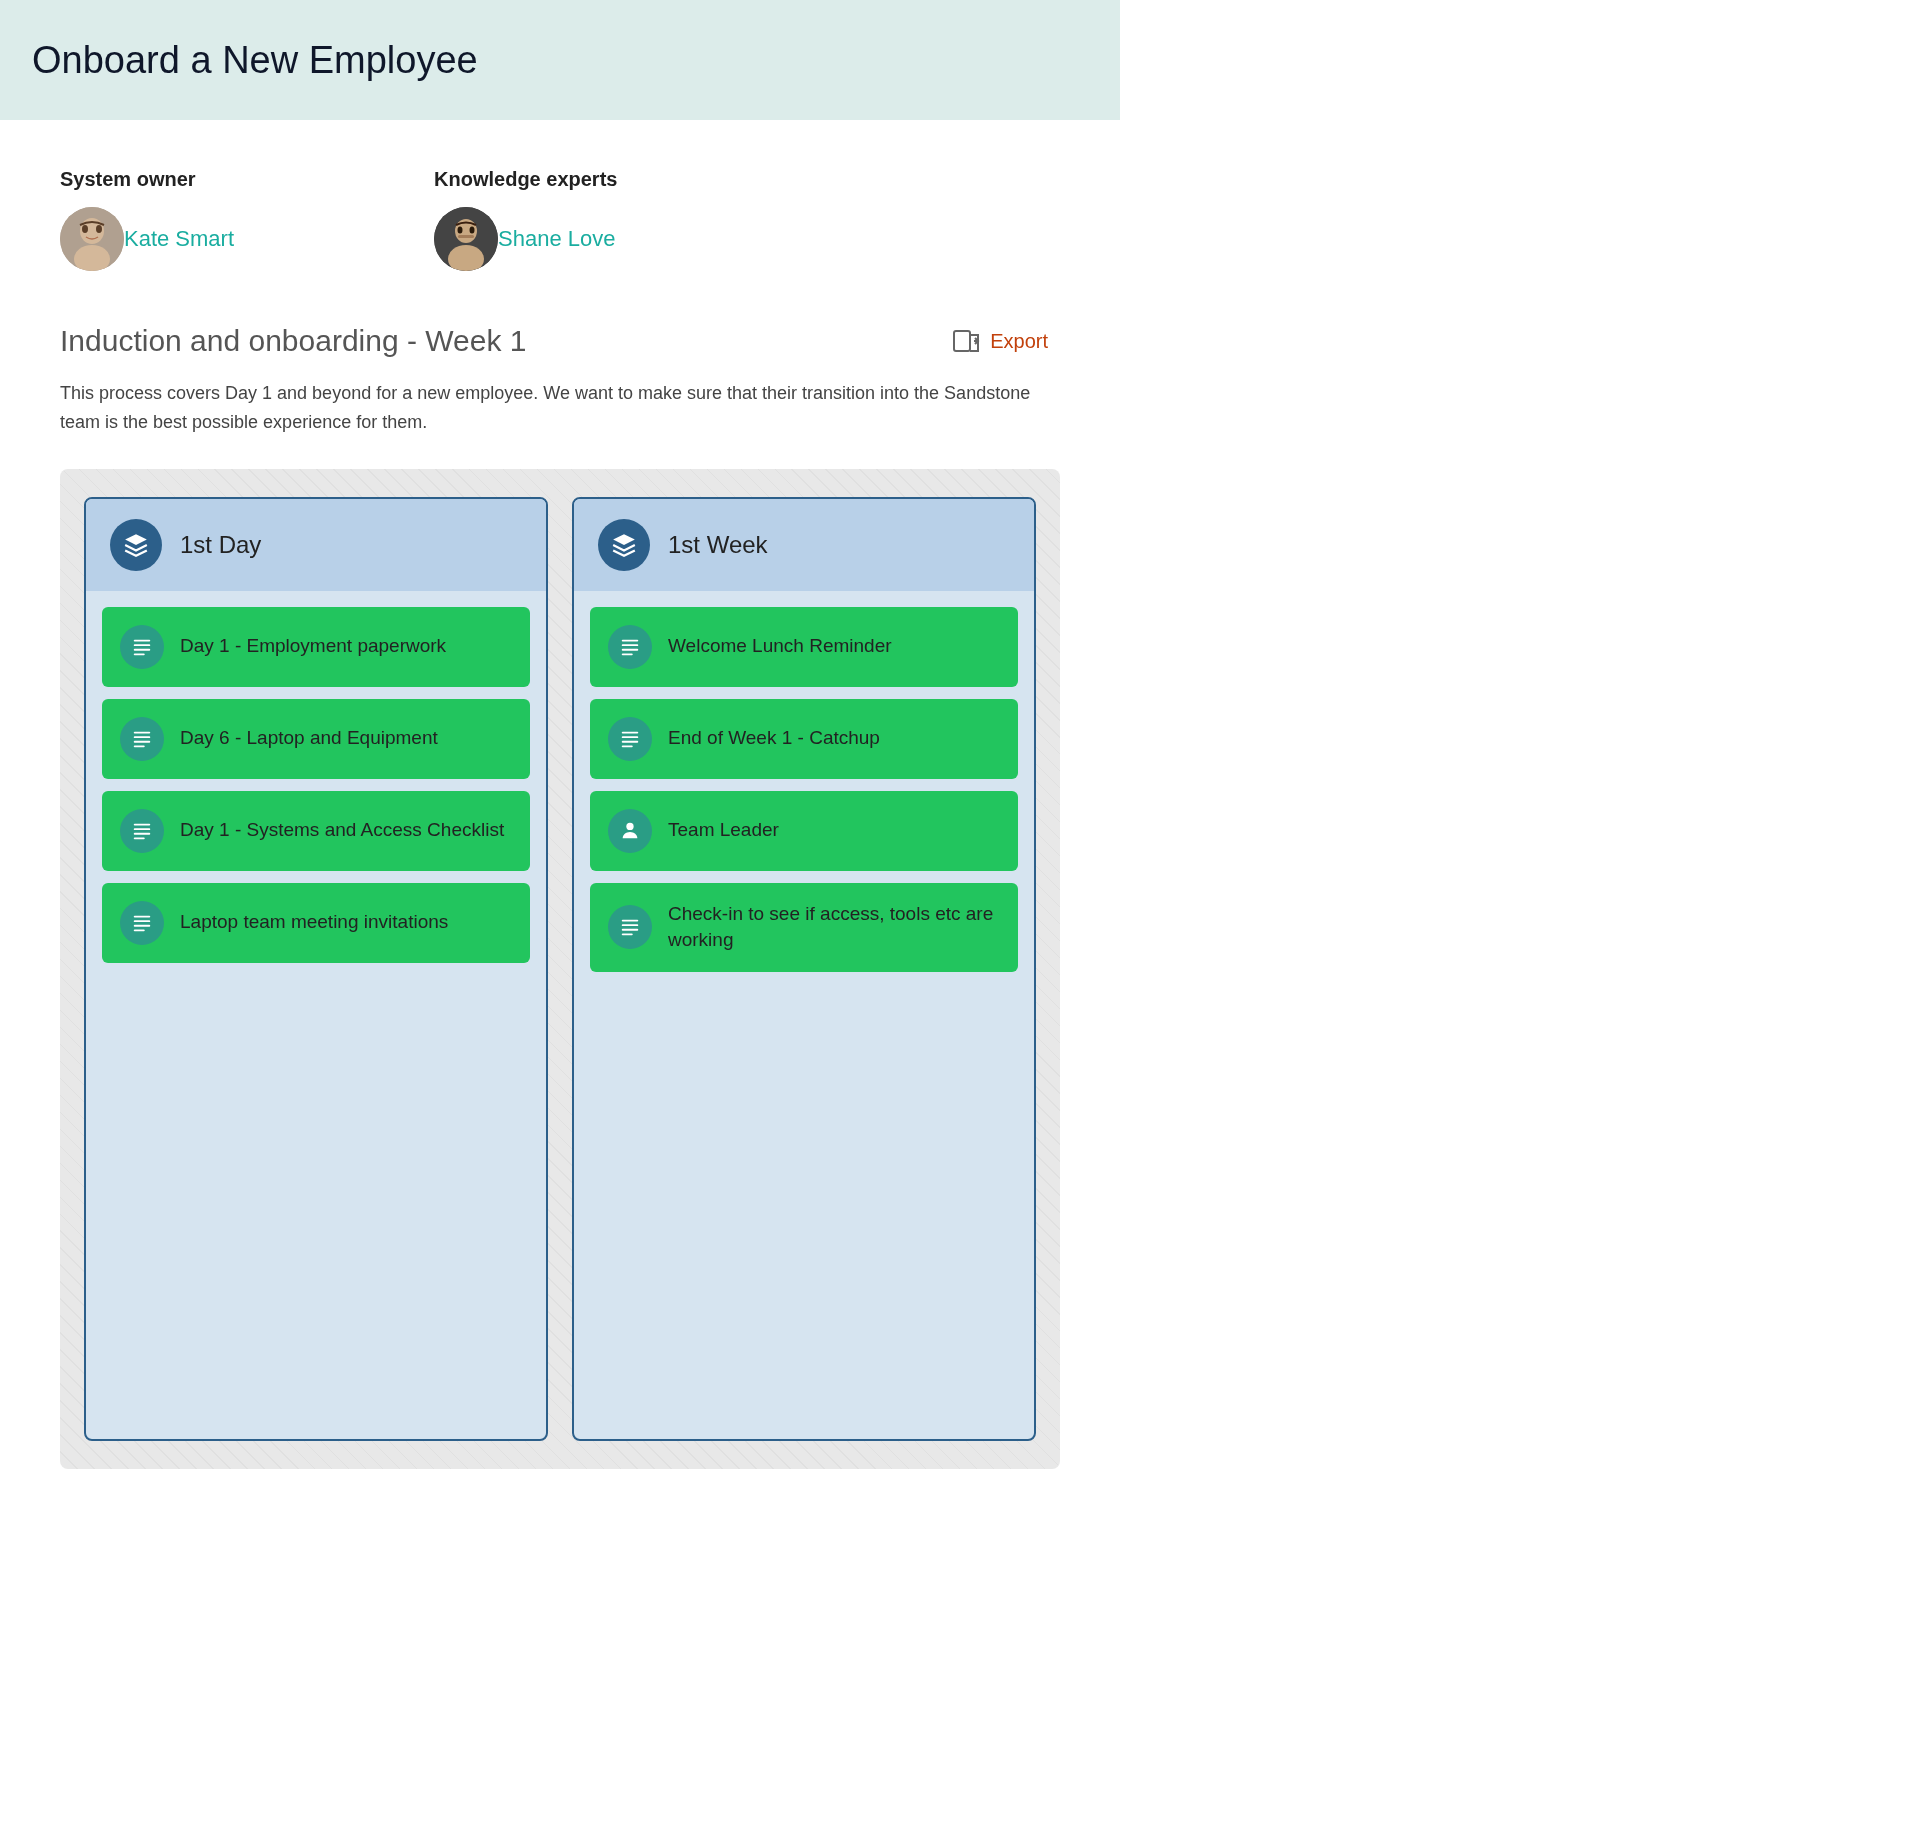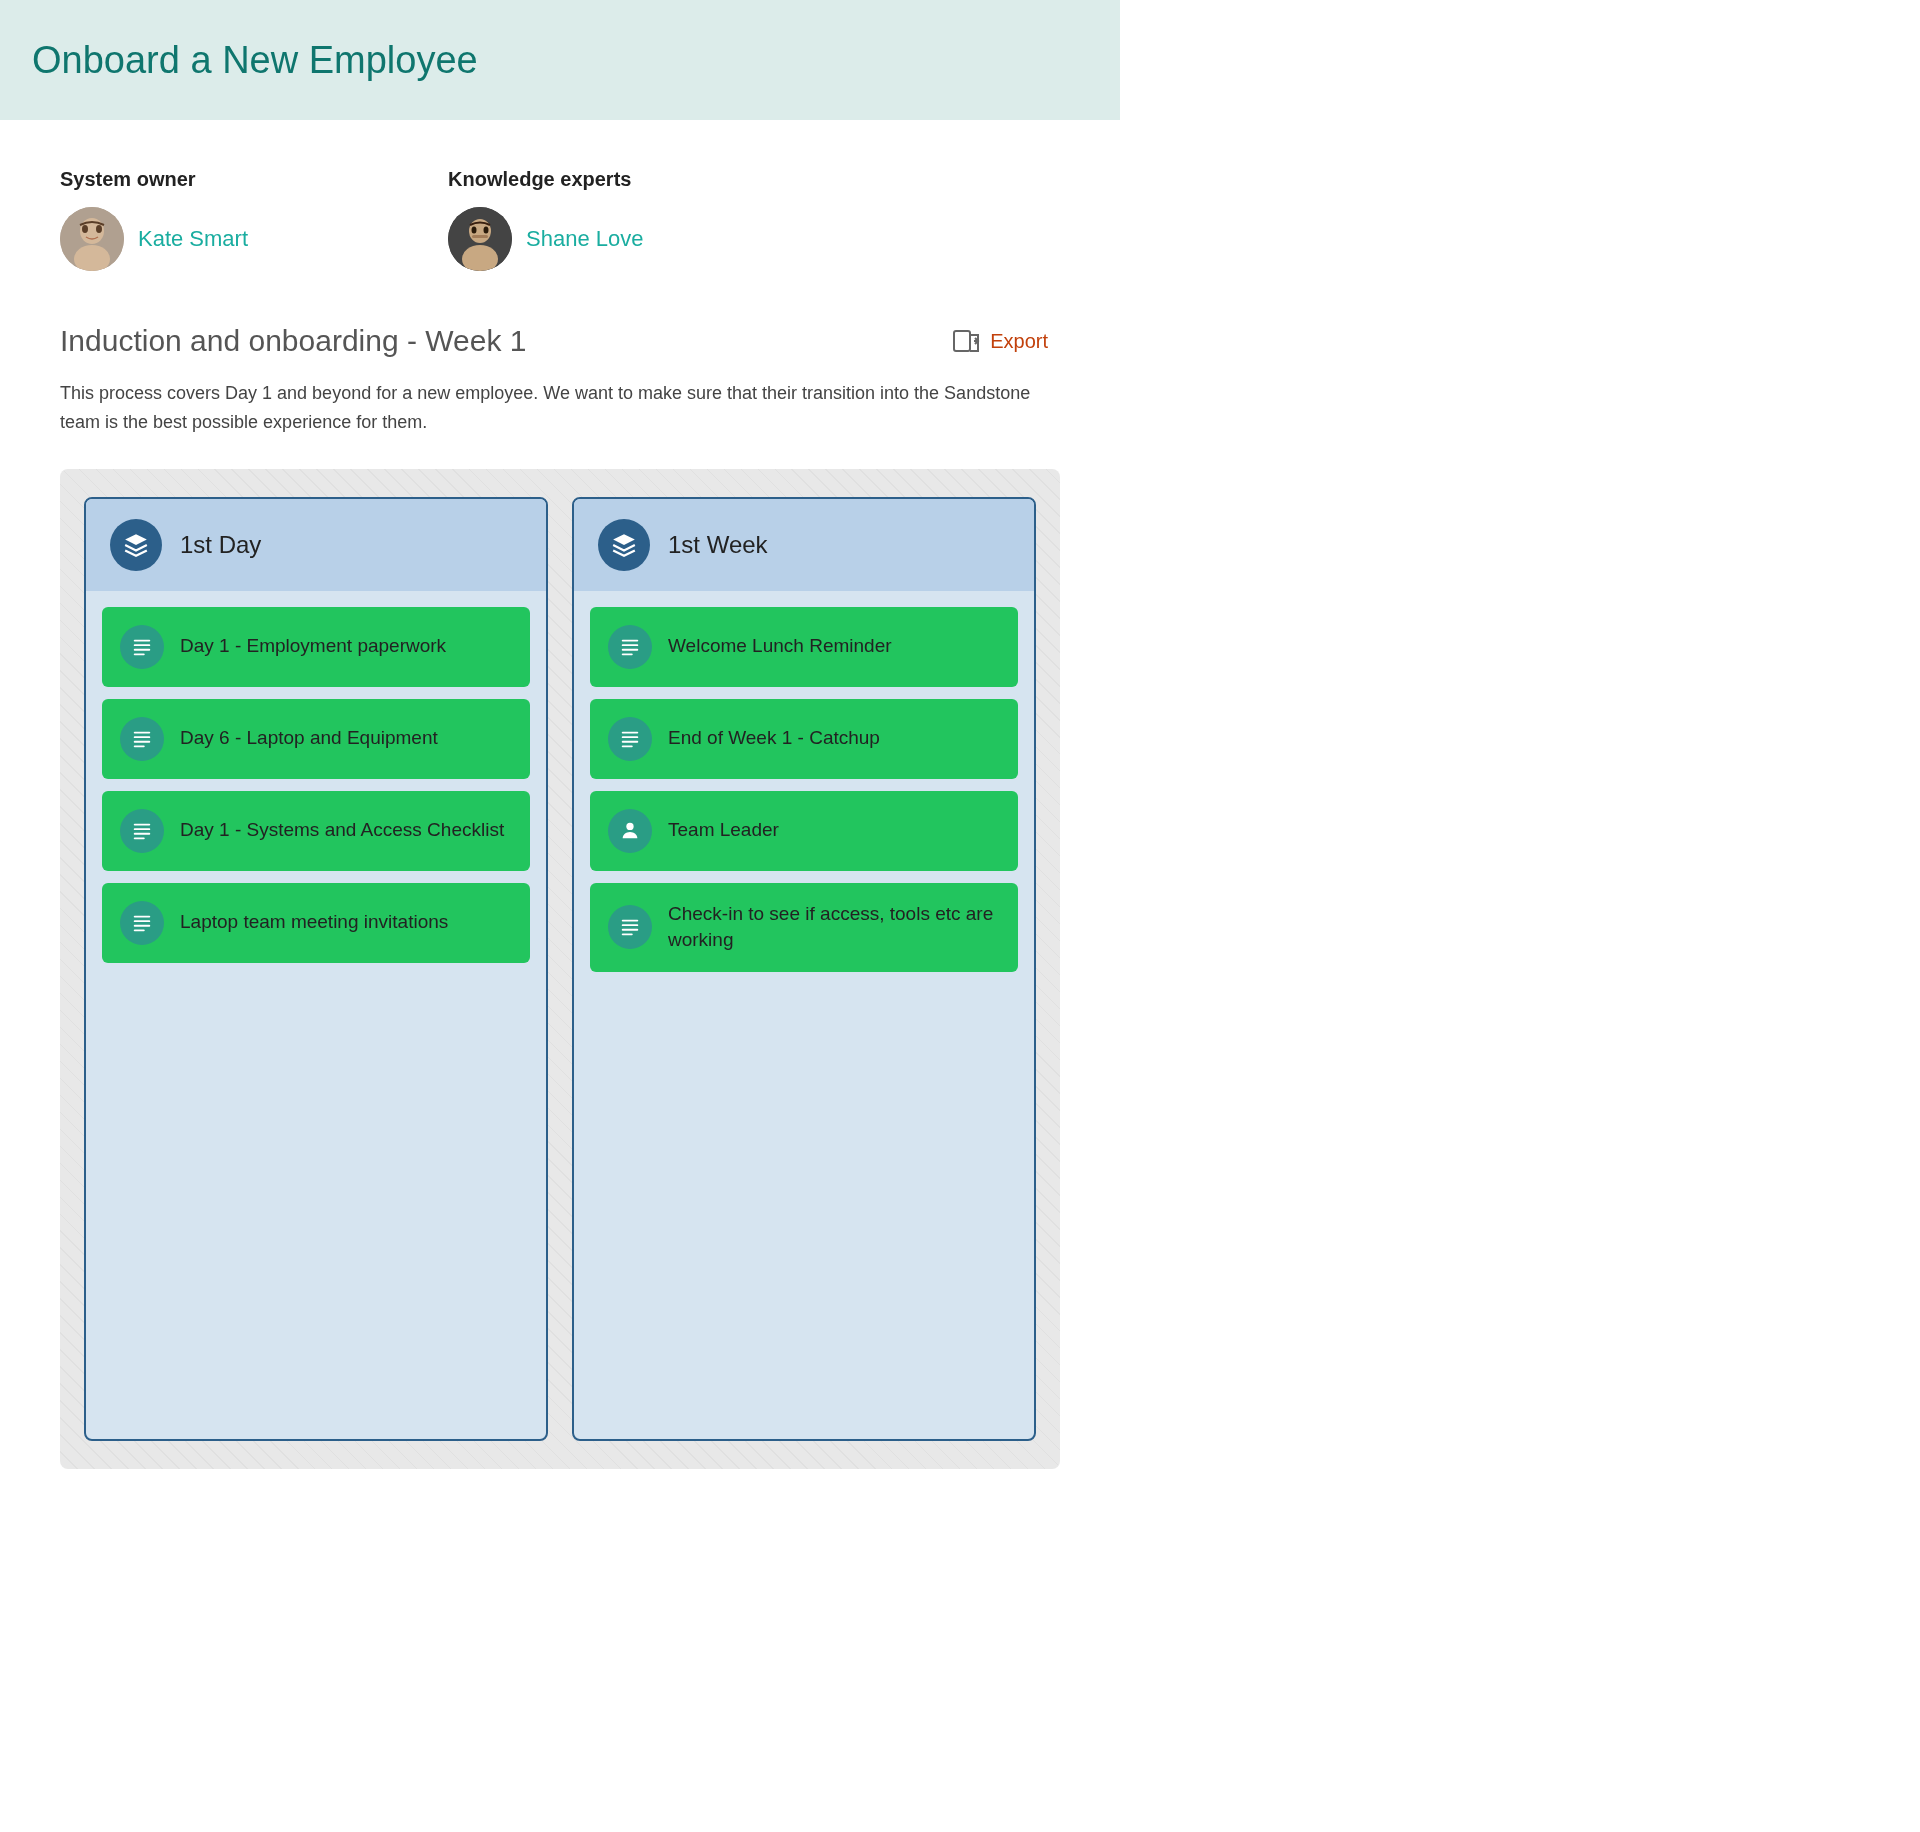--- a/index.html
+++ b/index.html
@@ -15,21 +15,21 @@
       background: #dcecea;
       padding: 28px 32px 28px 32px;
       min-height: 120px;
       display: flex;
       align-items: center;
     }
 
     .page-title {
       font-size: 38px;
       font-weight: 500;
-      color: #0f766e;
+      color: #0f172a;
     }
 
     .main-content {
       padding: 48px 60px 48px 60px;
     }
 
     .owners-row {
       display: flex;
       flex-direction: row;
       gap: 200px;
@@ -46,21 +46,21 @@
     .owner-label {
       font-size: 20px;
       font-weight: 600;
       color: #222;
     }
 
     .owner-info {
       display: flex;
       flex-direction: row;
       align-items: center;
-      gap: 14px;
+      gap: 0;
     }
 
     .avatar {
       width: 64px;
       height: 64px;
       border-radius: 50%;
       background: #888;
       overflow: hidden;
       display: flex;
       align-items: center;

